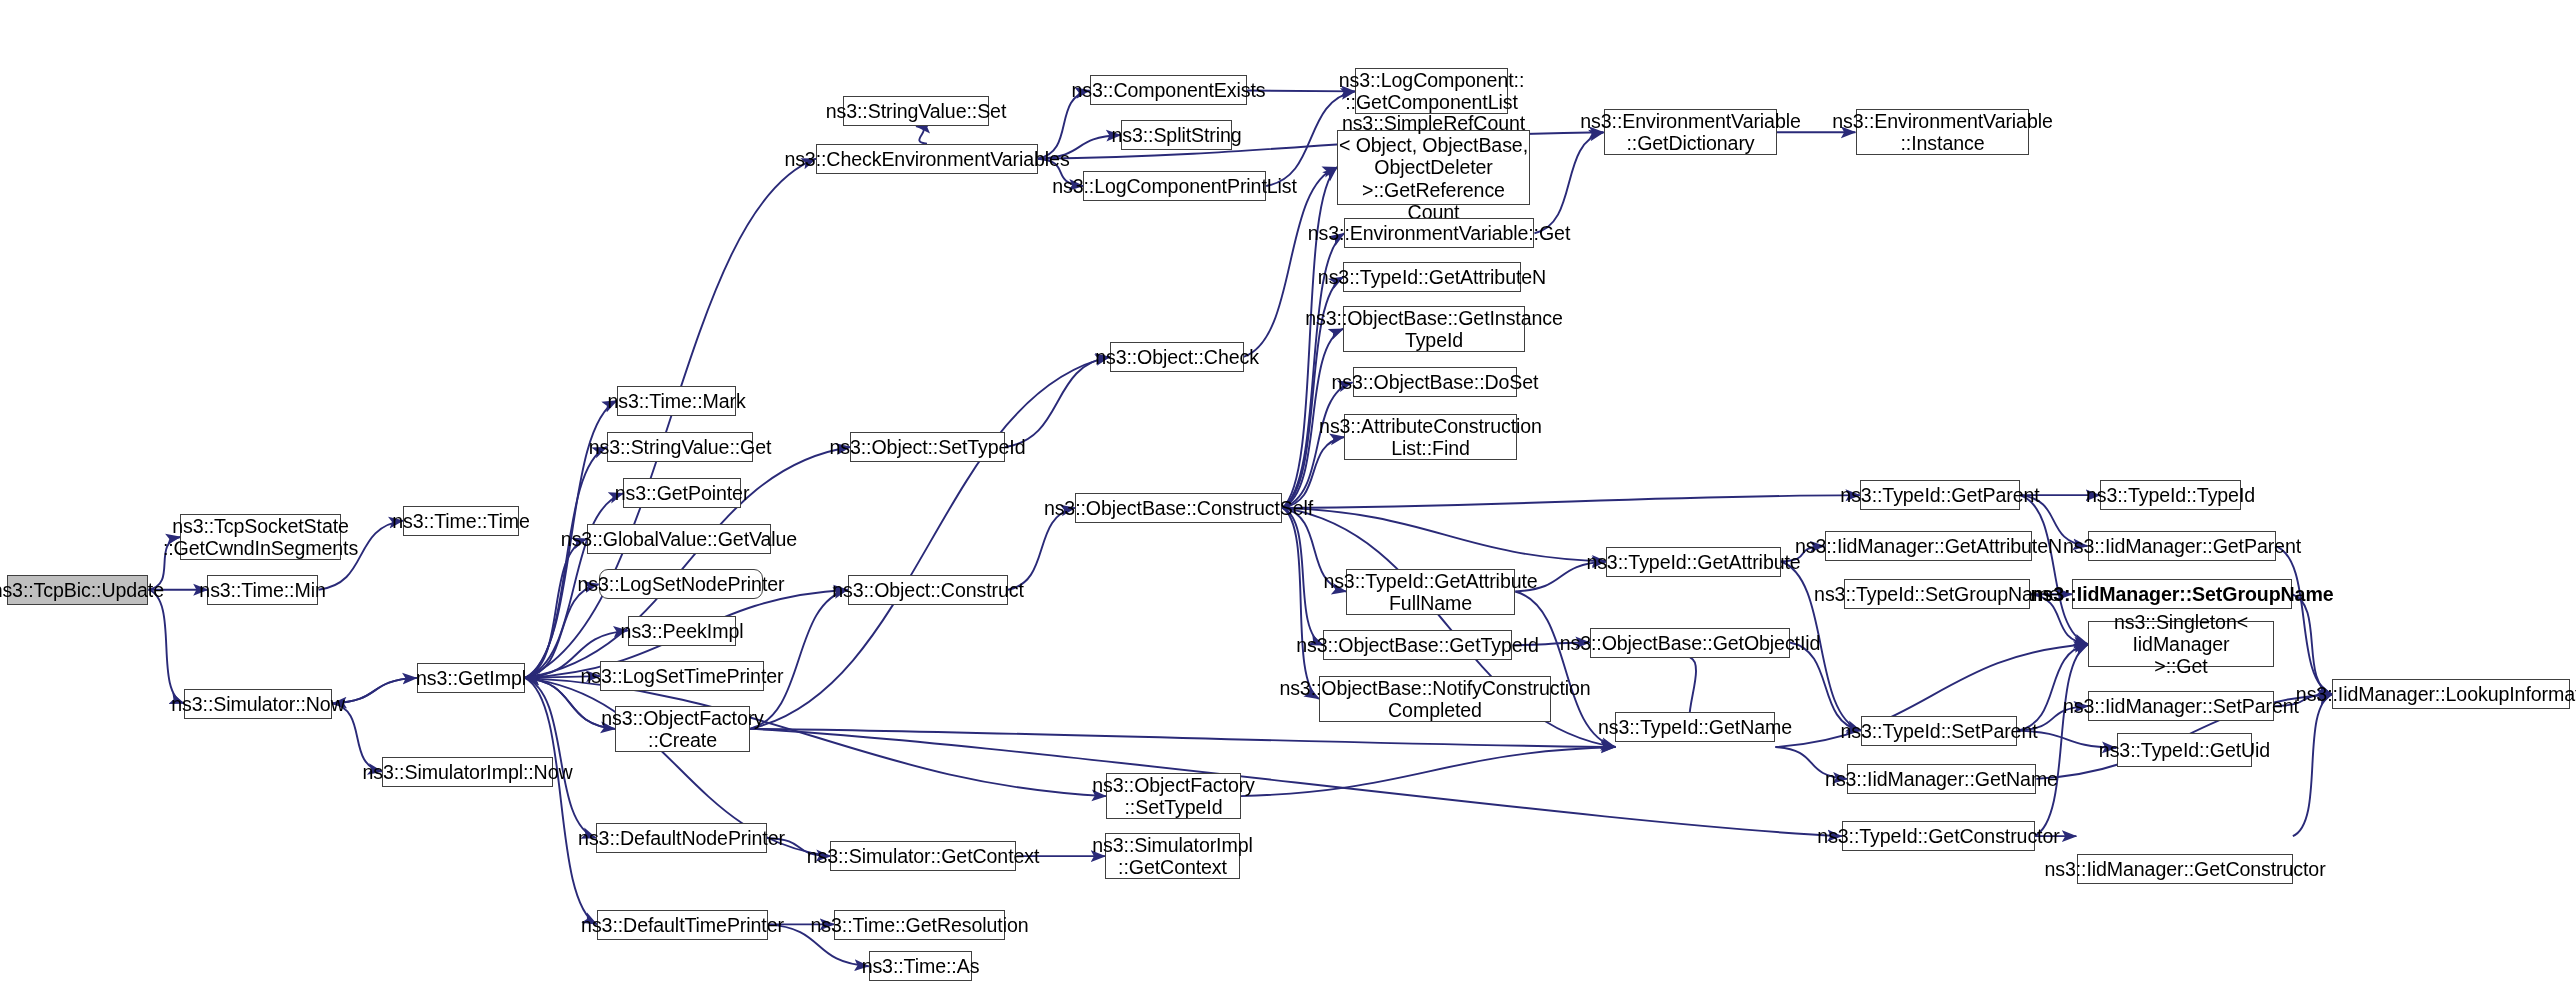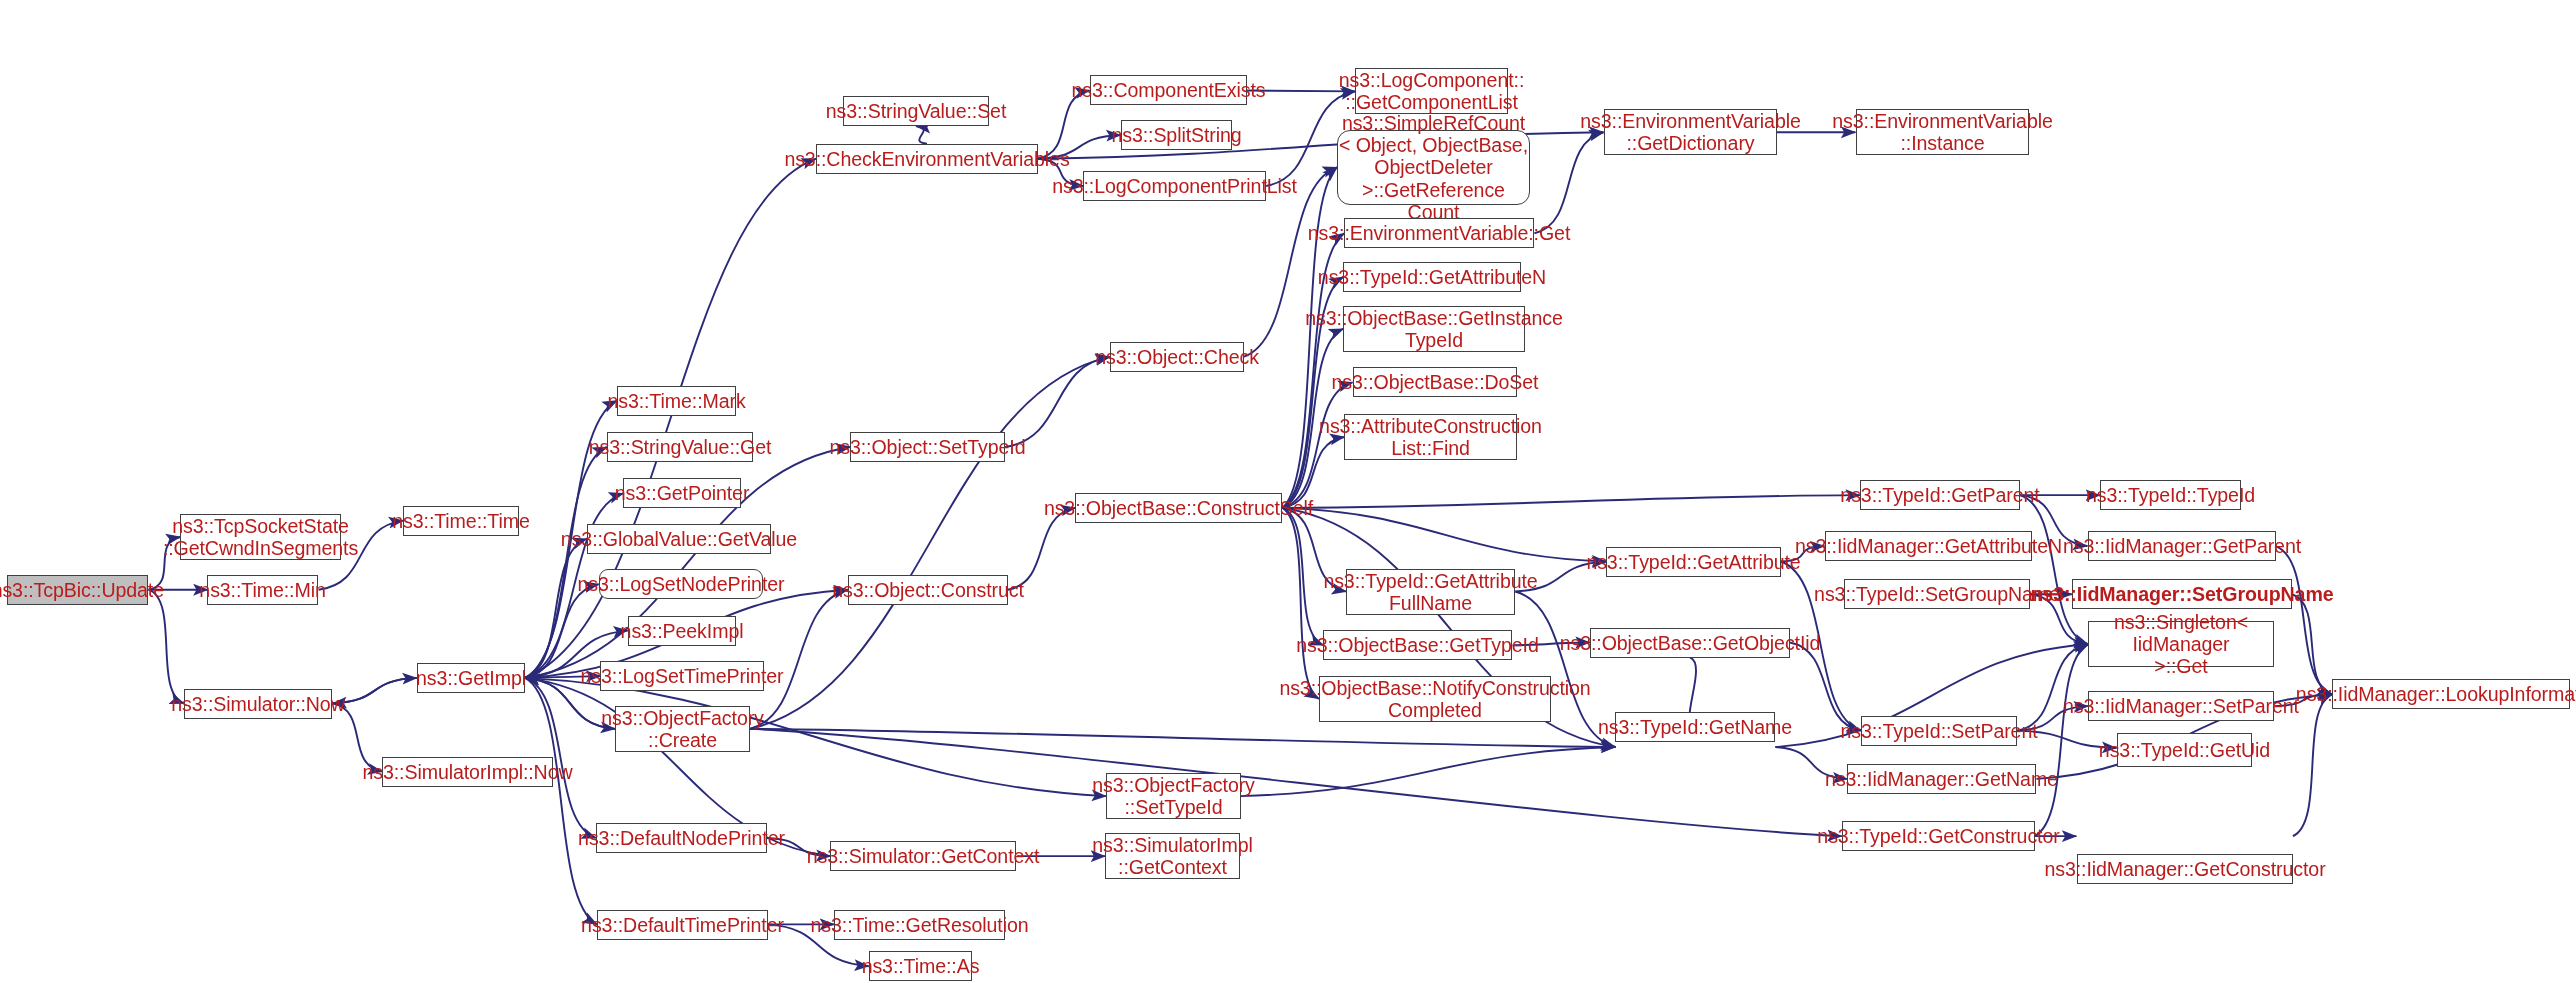--- a/index.html
+++ b/index.html
@@ -20,21 +20,21 @@
     left: 0;
     top: 0;
     width: 2576px;
     height: 983px;
   }
   .node {
     position: absolute;
     box-sizing: border-box;
     border: 1.5px solid #404040;
     background: #ffffff;
-    color: #b91c1c;
+    color: #000000;
     font-size: 19.6px;
     line-height: 1.13;
     display: flex;
     align-items: center;
     justify-content: center;
     text-align: center;
     white-space: pre-line;
     letter-spacing: -0.1px;
   }
   .node.highlight {
@@ -161,21 +161,21 @@
       <div class="node" style="left: 869px; top: 951px; width: 103px; height: 30px;"><span>ns3::Time::As</span></div>
       <div class="node" style="left: 1106px; top: 773px; width: 135px; height: 46px;"><span>ns3::ObjectFactory
 ::SetTypeId</span></div>
       <div class="node" style="left: 843px; top: 96px; width: 146px; height: 30px;"><span>ns3::StringValue::Set</span></div>
       <div class="node" style="left: 816px; top: 144px; width: 222px; height: 30px;"><span>ns3::CheckEnvironmentVariables</span></div>
       <div class="node" style="left: 1090px; top: 75px; width: 157px; height: 30px;"><span>ns3::ComponentExists</span></div>
       <div class="node" style="left: 1121px; top: 120px; width: 111px; height: 30px;"><span>ns3::SplitString</span></div>
       <div class="node" style="left: 1083px; top: 171px; width: 183px; height: 30px;"><span>ns3::LogComponentPrintList</span></div>
       <div class="node" style="left: 1355px; top: 68px; width: 153px; height: 46px;"><span>ns3::LogComponent::
 ::GetComponentList</span></div>
-      <div class="node" style="left: 1337px; top: 130px; width: 193px; height: 75px; border-radius: 13px;"><span>ns3::SimpleRefCount
+      <div class="node" style="left: 1337px; top: 130px; width: 193px; height: 75px;"><span>ns3::SimpleRefCount
 &lt; Object, ObjectBase,
 ObjectDeleter &gt;::GetReference
 Count</span></div>
       <div class="node" style="left: 1604px; top: 109px; width: 173px; height: 46px;"><span>ns3::EnvironmentVariable
 ::GetDictionary</span></div>
       <div class="node" style="left: 1856px; top: 109px; width: 173px; height: 46px;"><span>ns3::EnvironmentVariable
 ::Instance</span></div>
       <div class="node" style="left: 1344px; top: 218px; width: 190px; height: 30px;"><span>ns3::EnvironmentVariable::Get</span></div>
       <div class="node" style="left: 1343px; top: 262px; width: 178px; height: 30px;"><span>ns3::TypeId::GetAttributeN</span></div>
       <div class="node" style="left: 1343px; top: 306px; width: 182px; height: 46px;"><span>ns3::ObjectBase::GetInstance

